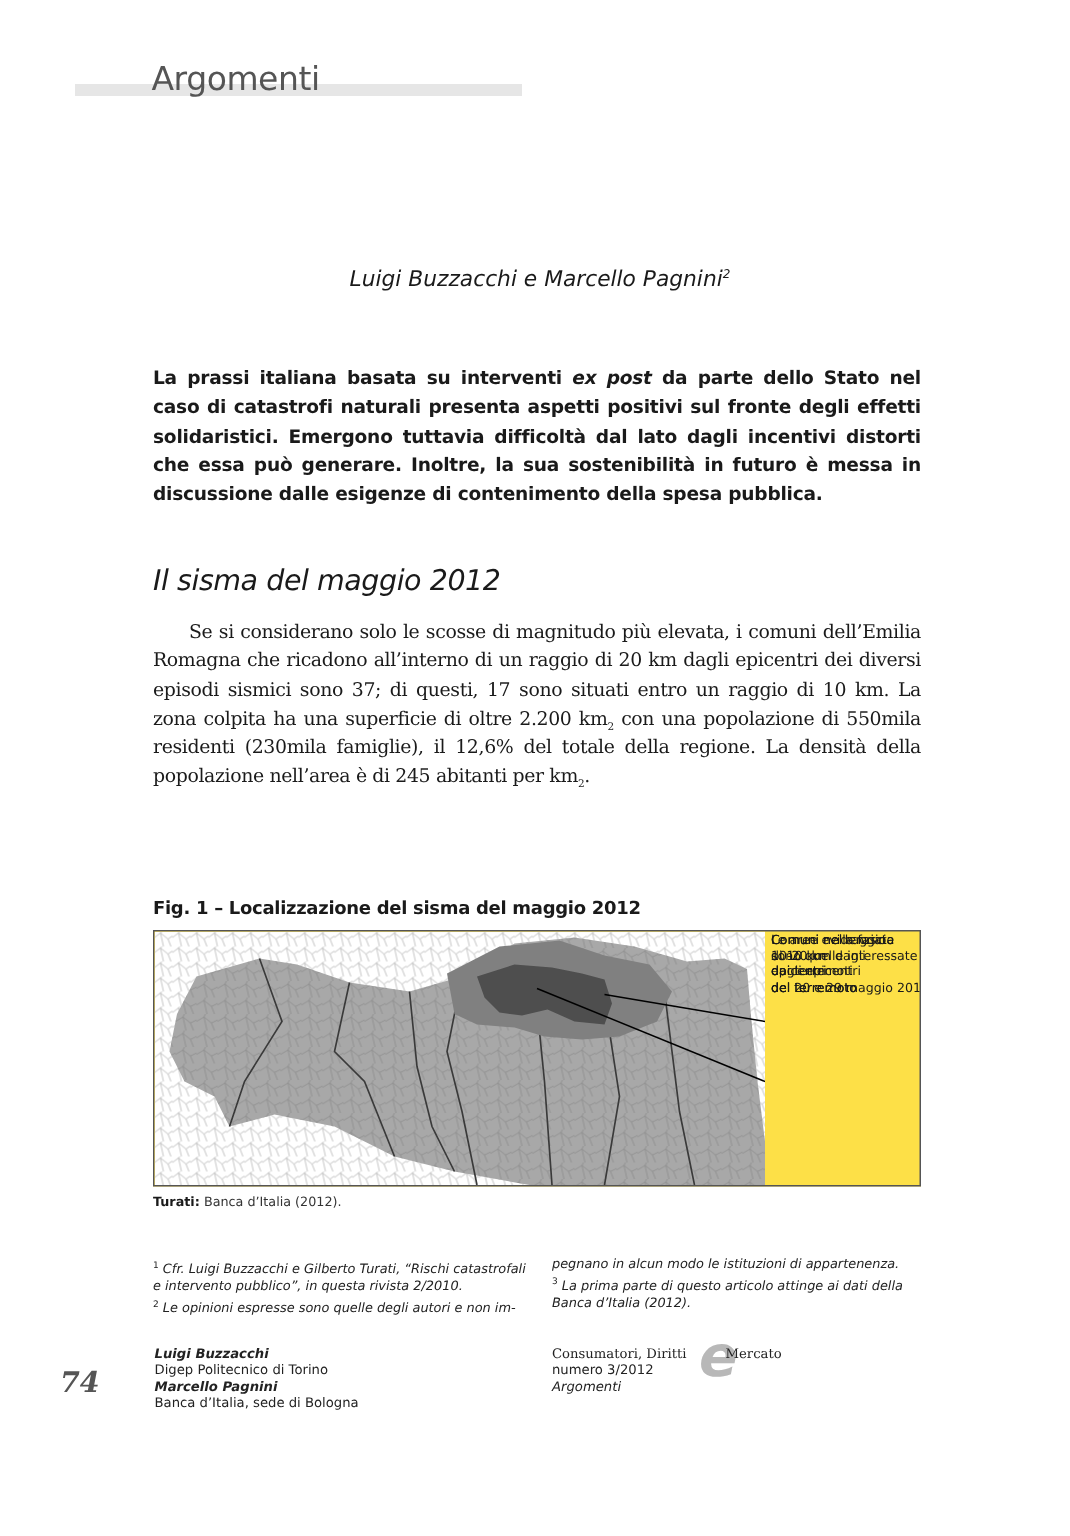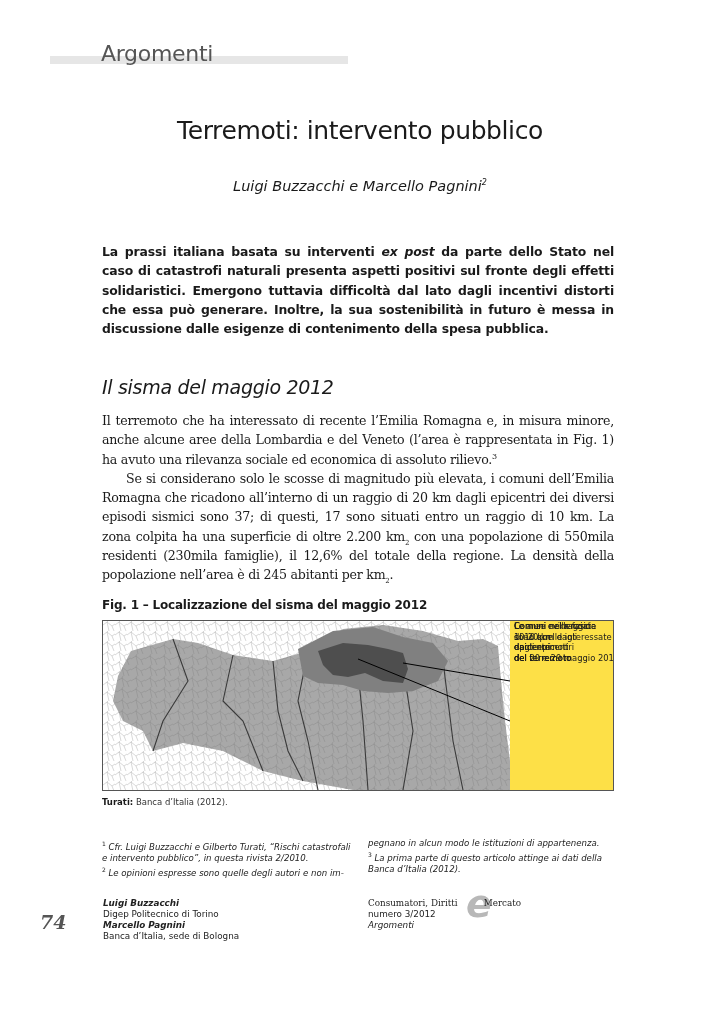--- a/index.html
+++ b/index.html
@@ -40,31 +40,29 @@
   .journal-row { position:relative; }
   .journal-row .gap { display:inline-block; width:26px; }
 </style>
 </head>
 <body>
 
 <div class="abs section-bar"></div>
 <div class="abs section-title">Argomenti</div>
 
 <div class="abs title">
-  <div>Terremoti: intervento pubblico</div>
 </div>
 
 <div class="abs authors"><span>Luigi Buzzacchi e Marcello Pagnini</span><sup>2</sup></div>
 
 <div class="abs abstract"><span>La prassi italiana basata su interventi </span><em>ex post</em><span> da parte dello Stato nel caso di catastrofi naturali presenta aspetti positivi sul fronte degli effetti solidaristici. Emergono tuttavia difficoltà dal lato dagli incentivi distorti che essa può generare. Inoltre, la sua sostenibilità in futuro è messa in discussione dalle esigenze di contenimento della spesa pubblica.</span></div>
 
 <div class="abs h2">Il sisma del maggio 2012</div>
 
 <div class="abs body">
-  <p><span>Il terremoto che ha interessato di recente l’Emilia Romagna e, in misura minore, anche alcune aree della Lombardia e del Veneto (l’area è rappresentata in Fig. 1) ha avuto una rilevanza sociale ed economica di assoluto rilievo.</span><sup>3</sup></p>
   <p class="indent"><span>Se si considerano solo le scosse di magnitudo più elevata, i comuni dell’Emilia Romagna che ricadono all’interno di un raggio di 20 km dagli epicentri dei diversi episodi sismici sono 37; di questi, 17 sono situati entro un raggio di 10 km. La zona colpita ha una superficie di oltre 2.200 km</span><sub>2</sub><span> con una popolazione di 550mila residenti (230mila famiglie), il 12,6% del totale della regione. La densità della popolazione nell’area è di 245 abitanti per km</span><sub>2</sub><span>.</span></p>
 </div>
 
 <div class="abs fig-caption">Fig. 1 – Localizzazione del sisma del maggio 2012</div>
 
 <div class="abs figure">
   <svg class="map" viewBox="0 0 407 169" preserveAspectRatio="none">
     <defs>
       <pattern id="muni" width="14" height="11" patternUnits="userSpaceOnUse">
         <path d="M0 5 L5 2 L10 6 L14 4 M6 0 L5 2 L7 11 M10 6 L12 11" stroke="#8a8a8a" stroke-width="0.5" fill="none"></path>

